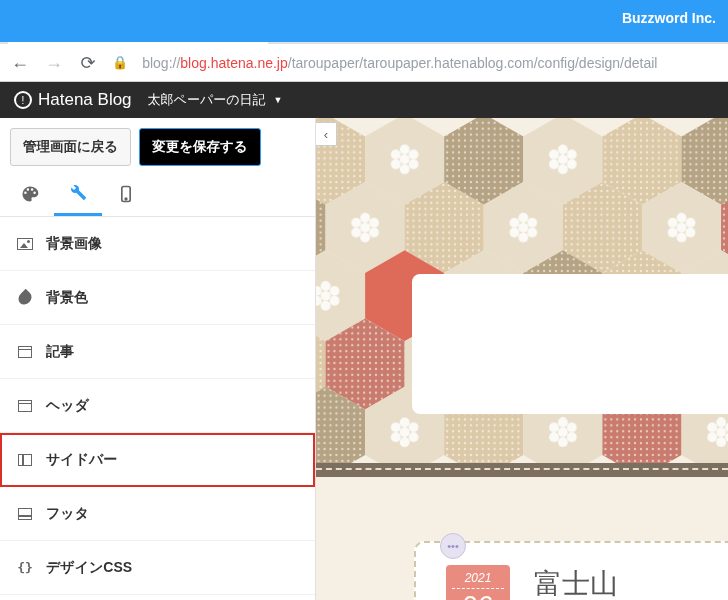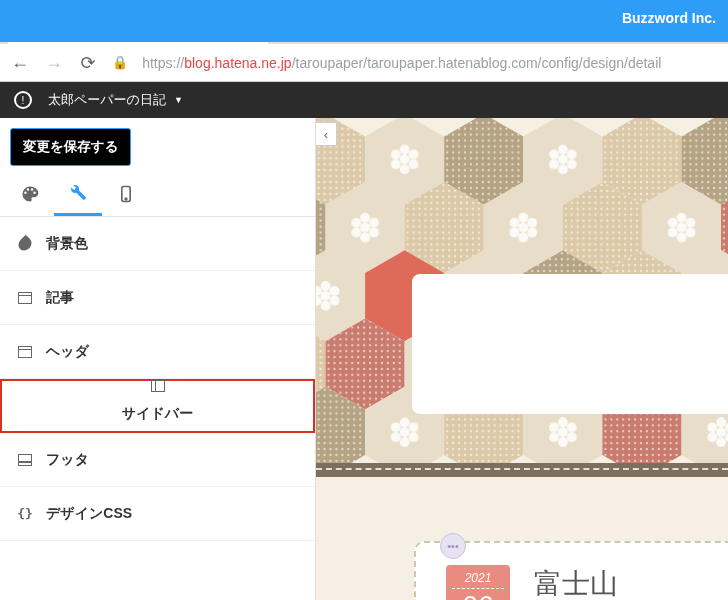--- a/index.html
+++ b/index.html
@@ -32,21 +32,21 @@
   .btnrow { display: flex; gap: 8px; padding: 10px; }
   .btn { padding: 9px 12px; font-size: 13.5px; border: 1px solid #ccc; border-radius: 3px; background: #f7f7f7; font-weight: bold; color: #333; }
   .btn.primary { background: #000000; border-color: #2e9df7; color: #fff; }
 
   .tabs { display: flex; border-bottom: 1px solid #e5e5e5; padding: 0 6px; }
   .tabitem { width: 48px; height: 40px; display: flex; align-items: center; justify-content: center; color: #666; font-size: 17px; }
   .tabitem.active { border-bottom: 3px solid #2e9df7; color: #2e9df7; }
 
   .menu { flex: 1; }
   .menuitem { height: 54px; display: flex; align-items: center; padding: 0 16px; gap: 12px; font-size: 14px; color: #333; border-bottom: 1px solid #f0f0f0; font-weight: bold;}
-  .menuitem.selected { outline: 2px solid #d93025; outline-offset: -2px; flex-direction: column; }
+  .menuitem.selected { outline: 2px solid #d93025; outline-offset: -2px; }
   .mi-icon { width: 18px; height: 14px; display: inline-flex; align-items: center; justify-content: center; color: #666; }
 
   .preview { flex: 1; position: relative; background: #f6f0e4; overflow: hidden; }
   .collapse { position: absolute; top: 4px; left: -1px; width: 22px; height: 24px; background: #fff; border: 1px solid #ccc; display: flex; align-items: center; justify-content: center; color: #666; font-size: 13px; z-index: 5; }
 
   .hexbg { position: absolute; top: 0; left: 0; right: 0; height: 356px; overflow: hidden; }
   .hexbg svg { width: 120%; height: 120%; margin-left: -30px; margin-top: -20px; }
   .whitebox { position: absolute; top: 156px; right: 0; left: 96px; height: 140px; background: #fff; border-radius: 8px 0 0 8px; }
 
   .stitch { position: absolute; left: 0; right: 0; top: 345px; height: 14px; background: #7c6f5f; }
@@ -87,37 +87,39 @@
   </div>
   <div class="new-tab">+</div>
 </div>
 
 <div class="addr-bar">
   <span class="nav-btn">←</span>
   <span class="nav-btn disabled">→</span>
   <span class="nav-btn">⟳</span>
   <span class="lock">🔒</span>
   <span class="url">
-    <span>https://</span><span class="host">blog.hatena.ne.jp</span><span>/taroupaper/taroupaper.hatenablog.com/config/design/detail</span>
+    <span>blog://</span><span class="host">blog.hatena.ne.jp</span><span>/taroupaper/taroupaper.hatenablog.com/config/design/detail</span>
   </span>
 </div>
 
 <div class="blogbar">
   <span class="logo">
     <span class="logo-o">!</span>
+    <span>Hatena Blog</span>
   </span>
   <span class="blog-name">
     <span>太郎ペーパーの日記</span>
     <span class="caret">▼</span>
   </span>
 </div>
 
 <div class="main">
   <div class="sidebar">
     <div class="btnrow">
+      <button class="btn">管理画面に戻る</button>
       <button class="btn primary">変更を保存する</button>
     </div>
     <div class="tabs">
       <div class="tabitem">
         <span class="ic-palette"><svg viewBox="0 0 24 24" fill="#666">
               <path d="M12 3a9 9 0 00-9 9c0 5 4 9 9 9 1.5 0 2-1 2-2 0-.6-.3-1.1-.3-1.6 0-1 .8-1.4 1.8-1.4H17a5 5 0 005-5c0-4.4-4.5-8-10-8zM6.5 12a1.5 1.5 0 110-3 1.5 1.5 0 010 3zm3-4a1.5 1.5 0 110-3 1.5 1.5 0 010 3zm5 0a1.5 1.5 0 110-3 1.5 1.5 0 010 3zm3 4a1.5 1.5 0 110-3 1.5 1.5 0 010 3z"></path>
             </svg></span>
       </div>
       <div class="tabitem active">
         <span class="ic-wrench"><svg viewBox="0 0 24 24" fill="#2e9df7">
@@ -125,20 +127,26 @@
             </svg></span>
       </div>
       <div class="tabitem">
         <span class="ic-phone"><svg viewBox="0 0 24 24" fill="none" stroke="#666" stroke-width="2">
               <rect x="7" y="3" width="10" height="18" rx="2"></rect>
               <circle cx="12" cy="18" r="1" fill="#666"></circle>
             </svg></span>
       </div>
     </div>
     <div class="menu">
+      <div class="menuitem">
+        <span class="mi-icon">
+            <span class="ic-img"></span>
+          </span>
+        <span>背景画像</span>
+      </div>
       <div class="menuitem">
         <span class="mi-icon">
             <span class="ic-drop"></span>
           </span>
         <span>背景色</span>
       </div>
       <div class="menuitem">
         <span class="mi-icon">
             <span class="ic-rect"></span>
           </span>

